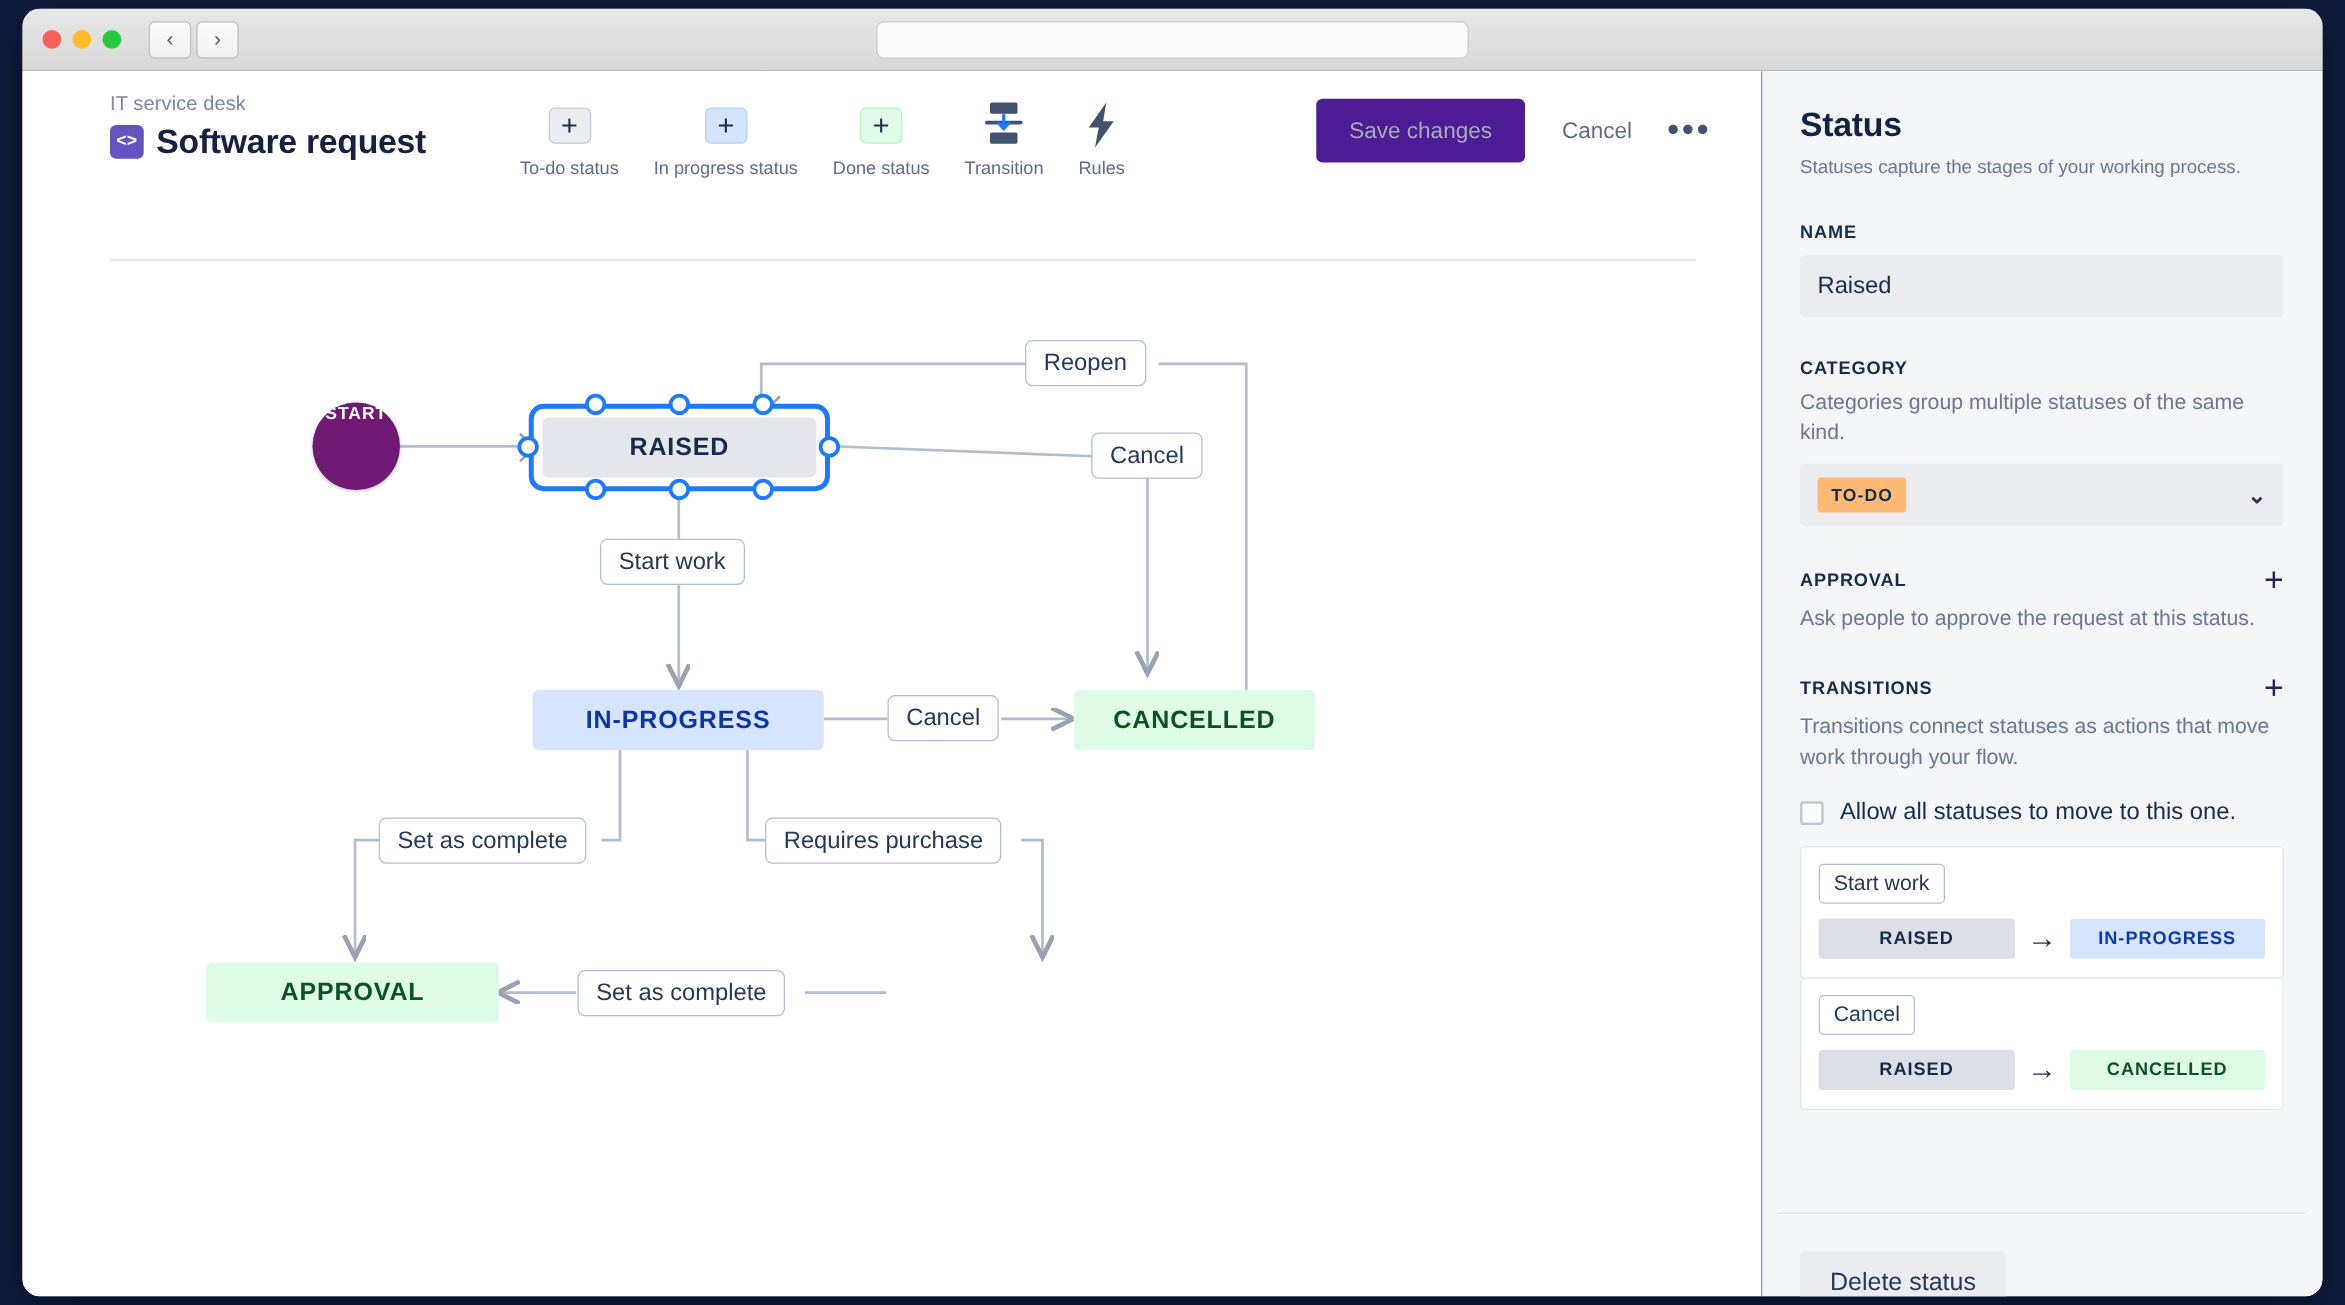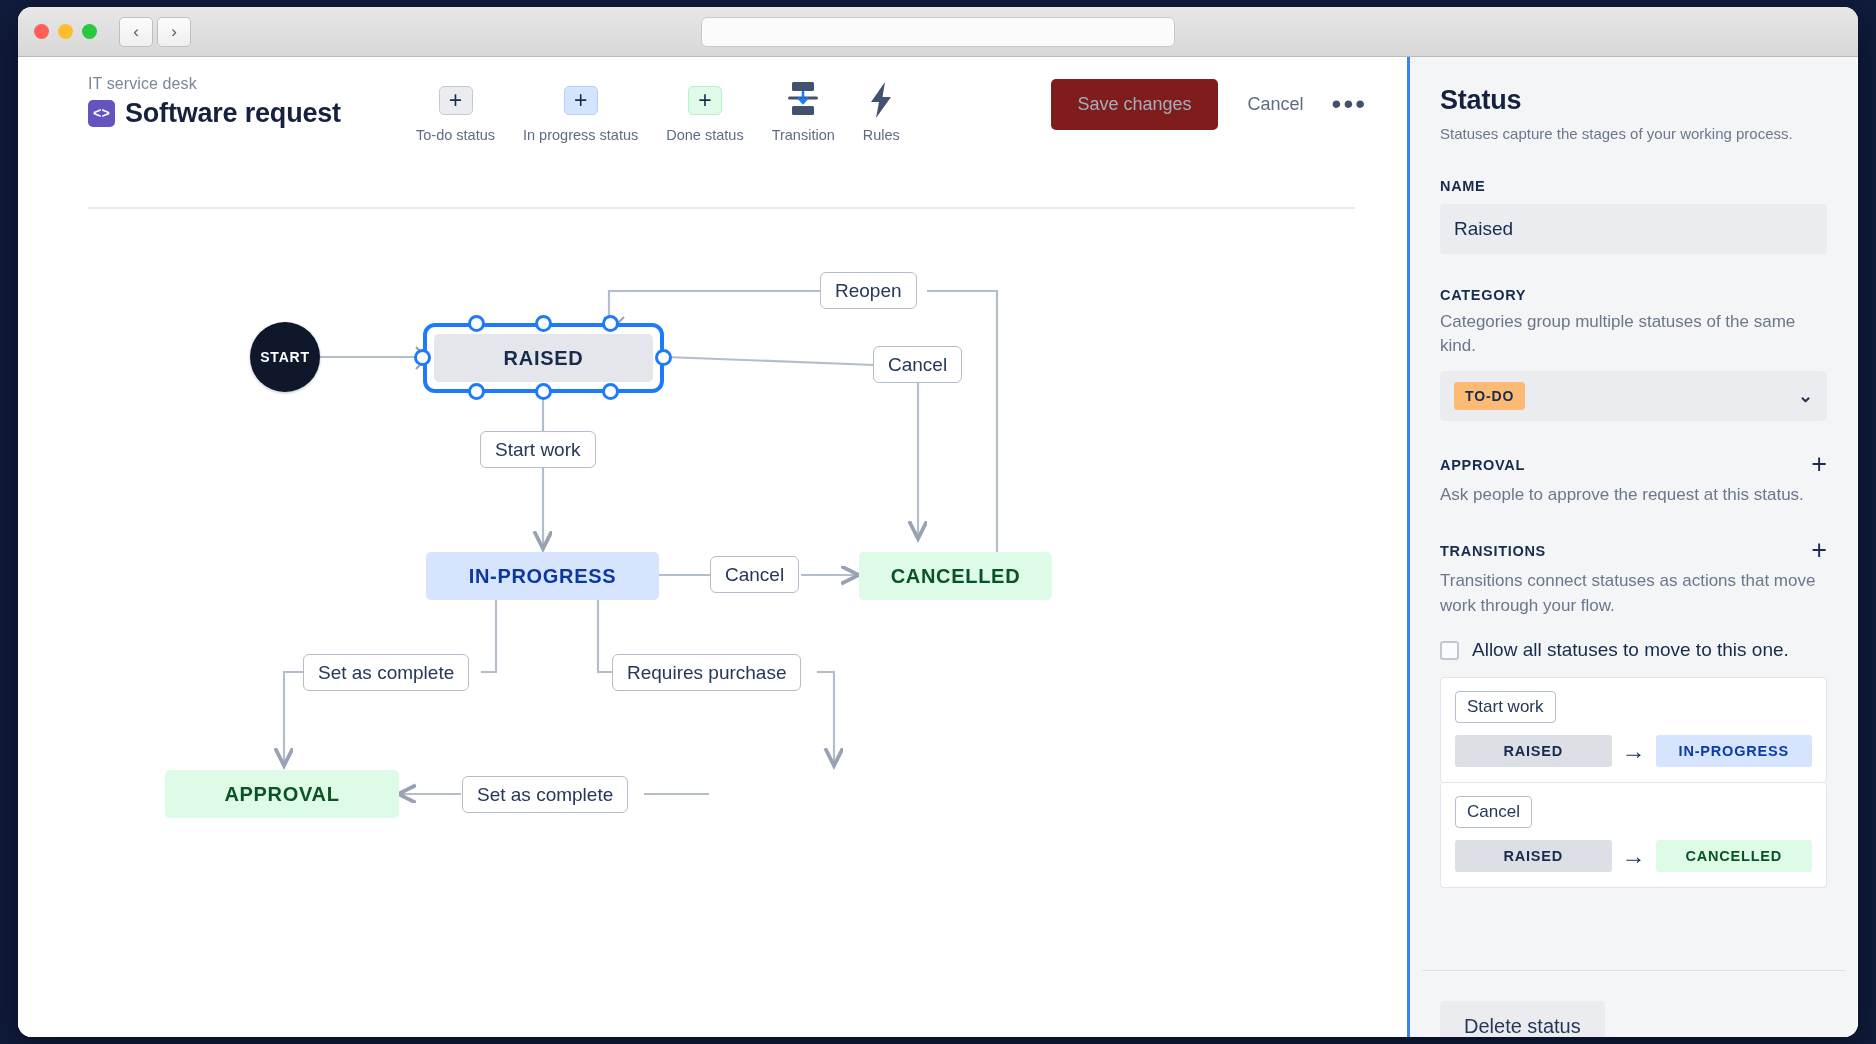--- a/index.html
+++ b/index.html
@@ -59,21 +59,21 @@
     background: #ffffff;
     display: flex;
   }
 
   
   .mainarea {
     position: relative;
     width: 1392px;
     height: 100%;
     background: #ffffff;
-    border-right: 3px solid #3b82f6;
+    border-right: 1px solid #3b82f6;
   }
 
   
   .apphdr {
     position: relative;
     height: 100px;
     padding: 18px 0 0 0;
   }
   .crumbwrap { position: absolute; left: 70px; top: 18px; }
   .crumb { font-size: 16px; color: #7a8699; letter-spacing: .1px; }
@@ -104,21 +104,21 @@
   .plusbox.todo { background: #ebecf0; border: 1px solid #c4c9d4; }
   .plusbox.inprog { background: #d4e4fd; border: 1px solid #b2d0fb; }
   .plusbox.done { background: #dffbe7; border: 1px solid #bcefcd; }
   .tlabel { font-size: 14.5px; color: #5e6c84; margin-top: 6px; white-space: nowrap; }
 
   .hdr-actions {
     position: absolute; right: 0; top: 22px;
     display: flex; align-items: center; gap: 0;
   }
   .savebtn {
-    background: #7f1d1d; color: #a5adba;
+    background: #4c1d95; color: #a5adba;
     border: none; border-radius: 5px;
     padding: 15px 26px; font-size: 18px;
     font-family: "Liberation Sans", sans-serif;
   }
   .cancelbtn {
     background: transparent; border: none;
     color: #5e6c84; font-size: 18px;
     padding: 0 20px 0 30px;
     font-family: "Liberation Sans", sans-serif;
   }
@@ -143,23 +143,23 @@
     display: flex; align-items: center; justify-content: center;
     font-size: 20px; font-weight: bold; letter-spacing: .7px;
   }
   .node.todo   { background: #e4e6eb; color: #172b4d; }
   .node.prog   { background: #d6e4fd; color: #0a37a0; }
   .node.done   { background: #ddfbe6; color: #0b5227; }
 
   .startnode {
     position: absolute;
     width: 70px; height: 70px; border-radius: 50%;
-    background: #0f172a;
+    background: #701a75;
     color: #ffffff; font-size: 14px; font-weight: bold; letter-spacing: .8px;
-    display: flex; align-items: center; justify-content: center;
+    display: flex; align-items: flex-start; justify-content: center;
     box-shadow: 0 1px 3px rgba(0,0,0,.25);
   }
 
   .tlabelbox {
     position: absolute;
     background: #ffffff;
     border: 1.6px solid #b4bdcb;
     border-radius: 6px;
     display: flex; align-items: center; justify-content: center;
     font-size: 19px; color: #253858;

